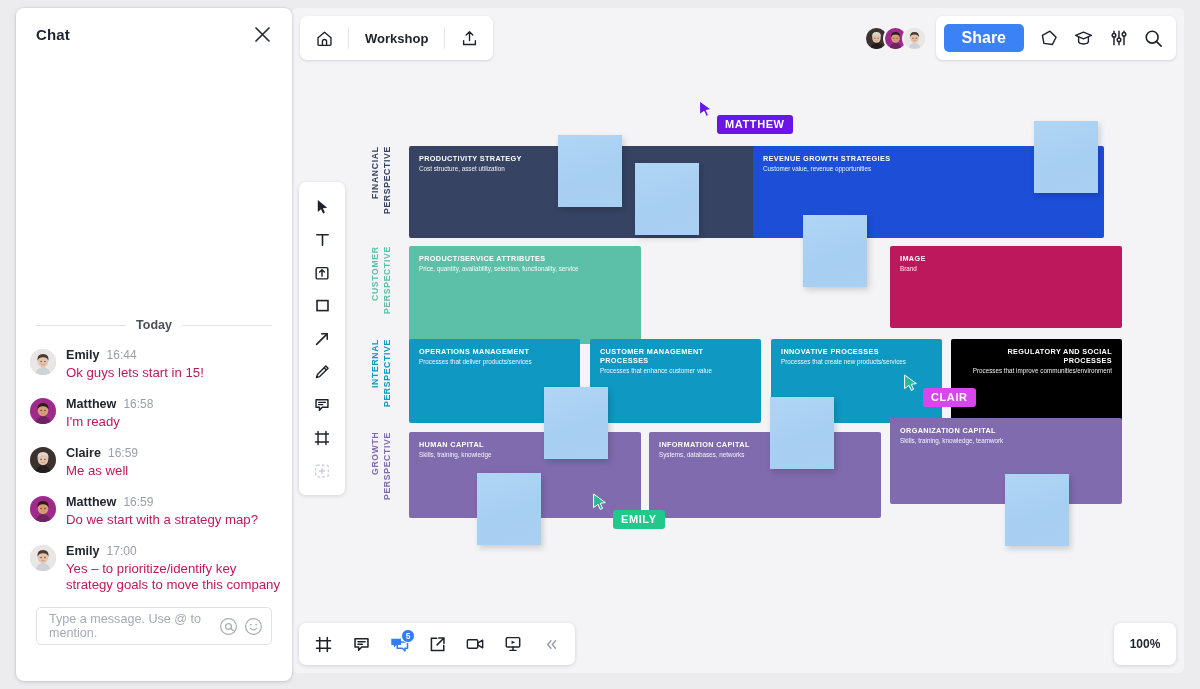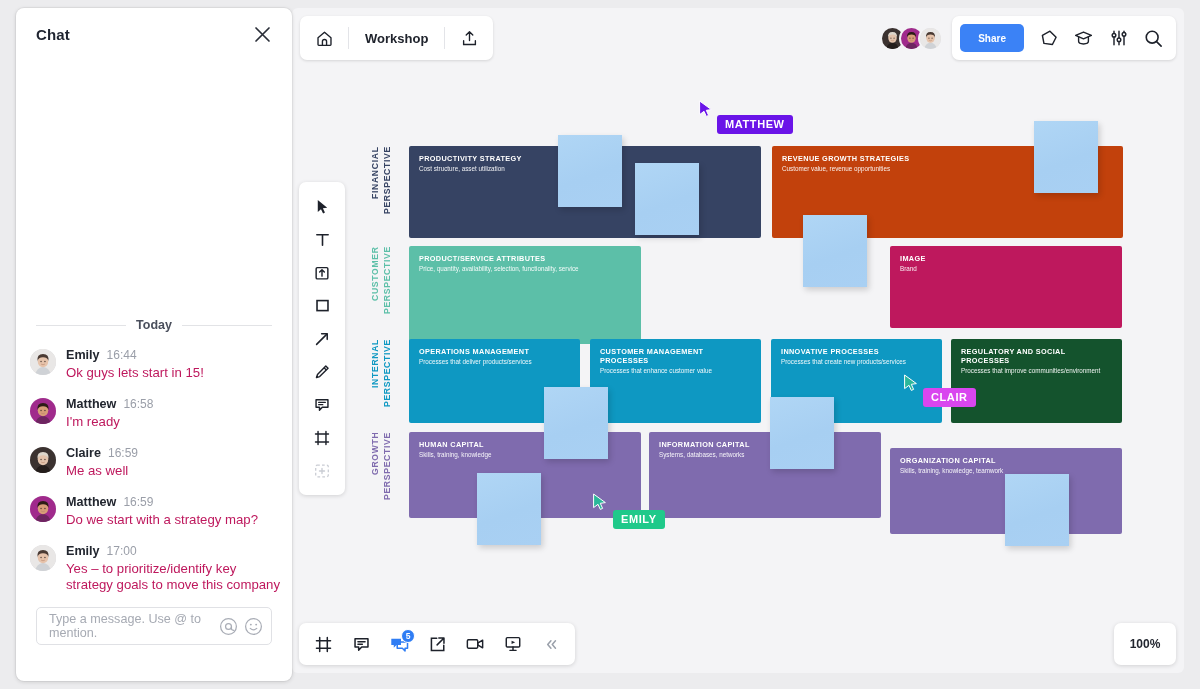--- a/index.html
+++ b/index.html
@@ -88,21 +88,21 @@
   .avatars .avatar { width: 25px; height: 25px; flex: 0 0 25px; margin-left: -6px;
      border: 2px solid #f4f4f6; border-radius: 50%; }
   .avatars .avatar:first-child { margin-left: 0; }
   .avatars .avatar svg { width: 21px; height: 21px; }
   .tr-pill {
     height: 44px; background: #fff; border-radius: 7px;
     box-shadow: 0 1px 3px rgba(0,0,0,.13);
     display: flex; align-items: center; padding: 0 6px 0 8px; gap: 2px;
   }
   .share-btn {
-    background: #3b82f6; color: #fff; font-size: 10px; font-weight: bold;
+    background: #3b82f6; color: #fff; font-size: 16px; font-weight: bold;
     border-radius: 5px; height: 28px; padding: 0 18px;
     display: flex; align-items: center; justify-content: center; cursor: pointer;
     margin-right: 6px;
   }
   .tr-btn { width: 33px; height: 36px; display: flex; align-items: center; justify-content: center; cursor: pointer; }
 
   
   .palette {
     position: absolute; left: 7px; top: 174px;
     width: 46px; background: #fff; border-radius: 7px;
@@ -311,21 +311,21 @@
 
   <div class="board">
 
     <div class="map" id="map">
         <div class="perspective-label" style="left: 78px; top: 138px; height: 92px; color: rgb(54, 67, 99);">FINANCIAL
 PERSPECTIVE</div>
         <div class="cell" style="left: 117px; top: 138px; width: 352px; height: 92px; background: rgb(54, 67, 99);">
           <div class="c-title">PRODUCTIVITY STRATEGY</div>
           <div class="c-sub">Cost structure, asset utilization</div>
         </div>
-        <div class="cell" style="left: 480px; top: 138px; width: 351px; height: 92px; background: #c2410c;">
+        <div class="cell" style="left: 461px; top: 138px; width: 351px; height: 92px; background: #1d4ed8;">
           <div class="c-title">REVENUE GROWTH STRATEGIES</div>
           <div class="c-sub">Customer value, revenue opportunities</div>
         </div>
         <div class="perspective-label" style="left: 78px; top: 238px; height: 82px; color: rgb(92, 191, 168);">CUSTOMER
 PERSPECTIVE</div>
         <div class="cell" style="left: 117px; top: 238px; width: 232px; height: 98px; background: rgb(92, 191, 168);">
           <div class="c-title">PRODUCT/SERVICE ATTRIBUTES</div>
           <div class="c-sub">Price, quantity, availability, selection,
 functionality, service</div>
         </div>
@@ -340,35 +340,35 @@
           <div class="c-sub">Processes that deliver products/services</div>
         </div>
         <div class="cell" style="left: 298px; top: 331px; width: 171px; height: 84px; background: rgb(14, 152, 194);">
           <div class="c-title">CUSTOMER MANAGEMENT PROCESSES</div>
           <div class="c-sub">Processes that enhance customer value</div>
         </div>
         <div class="cell" style="left: 479px; top: 331px; width: 171px; height: 84px; background: rgb(14, 152, 194);">
           <div class="c-title">INNOVATIVE PROCESSES</div>
           <div class="c-sub">Processes that create new products/services</div>
         </div>
-        <div class="cell" style="left: 659px; top: 331px; width: 171px; height: 84px; background: #14532d;">
+        <div class="cell" style="left: 659px; top: 331px; width: 171px; height: 84px; background: #000000; text-align: right;">
           <div class="c-title">REGULATORY AND SOCIAL PROCESSES</div>
           <div class="c-sub">Processes that improve communities/environment</div>
         </div>
         <div class="perspective-label" style="left: 78px; top: 424px; height: 86px; color: rgb(127, 107, 174);">GROWTH
 PERSPECTIVE</div>
         <div class="cell" style="left: 117px; top: 424px; width: 232px; height: 86px; background: rgb(127, 107, 174);">
           <div class="c-title">HUMAN CAPITAL</div>
           <div class="c-sub">Skills, training, knowledge</div>
         </div>
         <div class="cell" style="left: 357px; top: 424px; width: 232px; height: 86px; background: rgb(127, 107, 174);">
           <div class="c-title">INFORMATION CAPITAL</div>
           <div class="c-sub">Systems, databases, networks</div>
         </div>
-        <div class="cell" style="left: 598px; top: 440px; width: 232px; height: 86px; background: rgb(127, 107, 174);">
+        <div class="cell" style="left: 598px; top: 410px; width: 232px; height: 86px; background: rgb(127, 107, 174);">
           <div class="c-title">ORGANIZATION CAPITAL</div>
           <div class="c-sub">Skills, training, knowledge, teamwork</div>
         </div>
         <div class="note" style="left: 266px; top: 127px; width: 64px; height: 72px;"></div>
         <div class="note" style="left: 343px; top: 155px; width: 64px; height: 72px;"></div>
         <div class="note" style="left: 511px; top: 207px; width: 64px; height: 72px;"></div>
         <div class="note" style="left: 252px; top: 379px; width: 64px; height: 72px;"></div>
         <div class="note" style="left: 478px; top: 389px; width: 64px; height: 72px;"></div>
         <div class="note" style="left: 742px; top: 113px; width: 64px; height: 72px;"></div>
         <div class="note" style="left: 185px; top: 465px; width: 64px; height: 72px;"></div>

